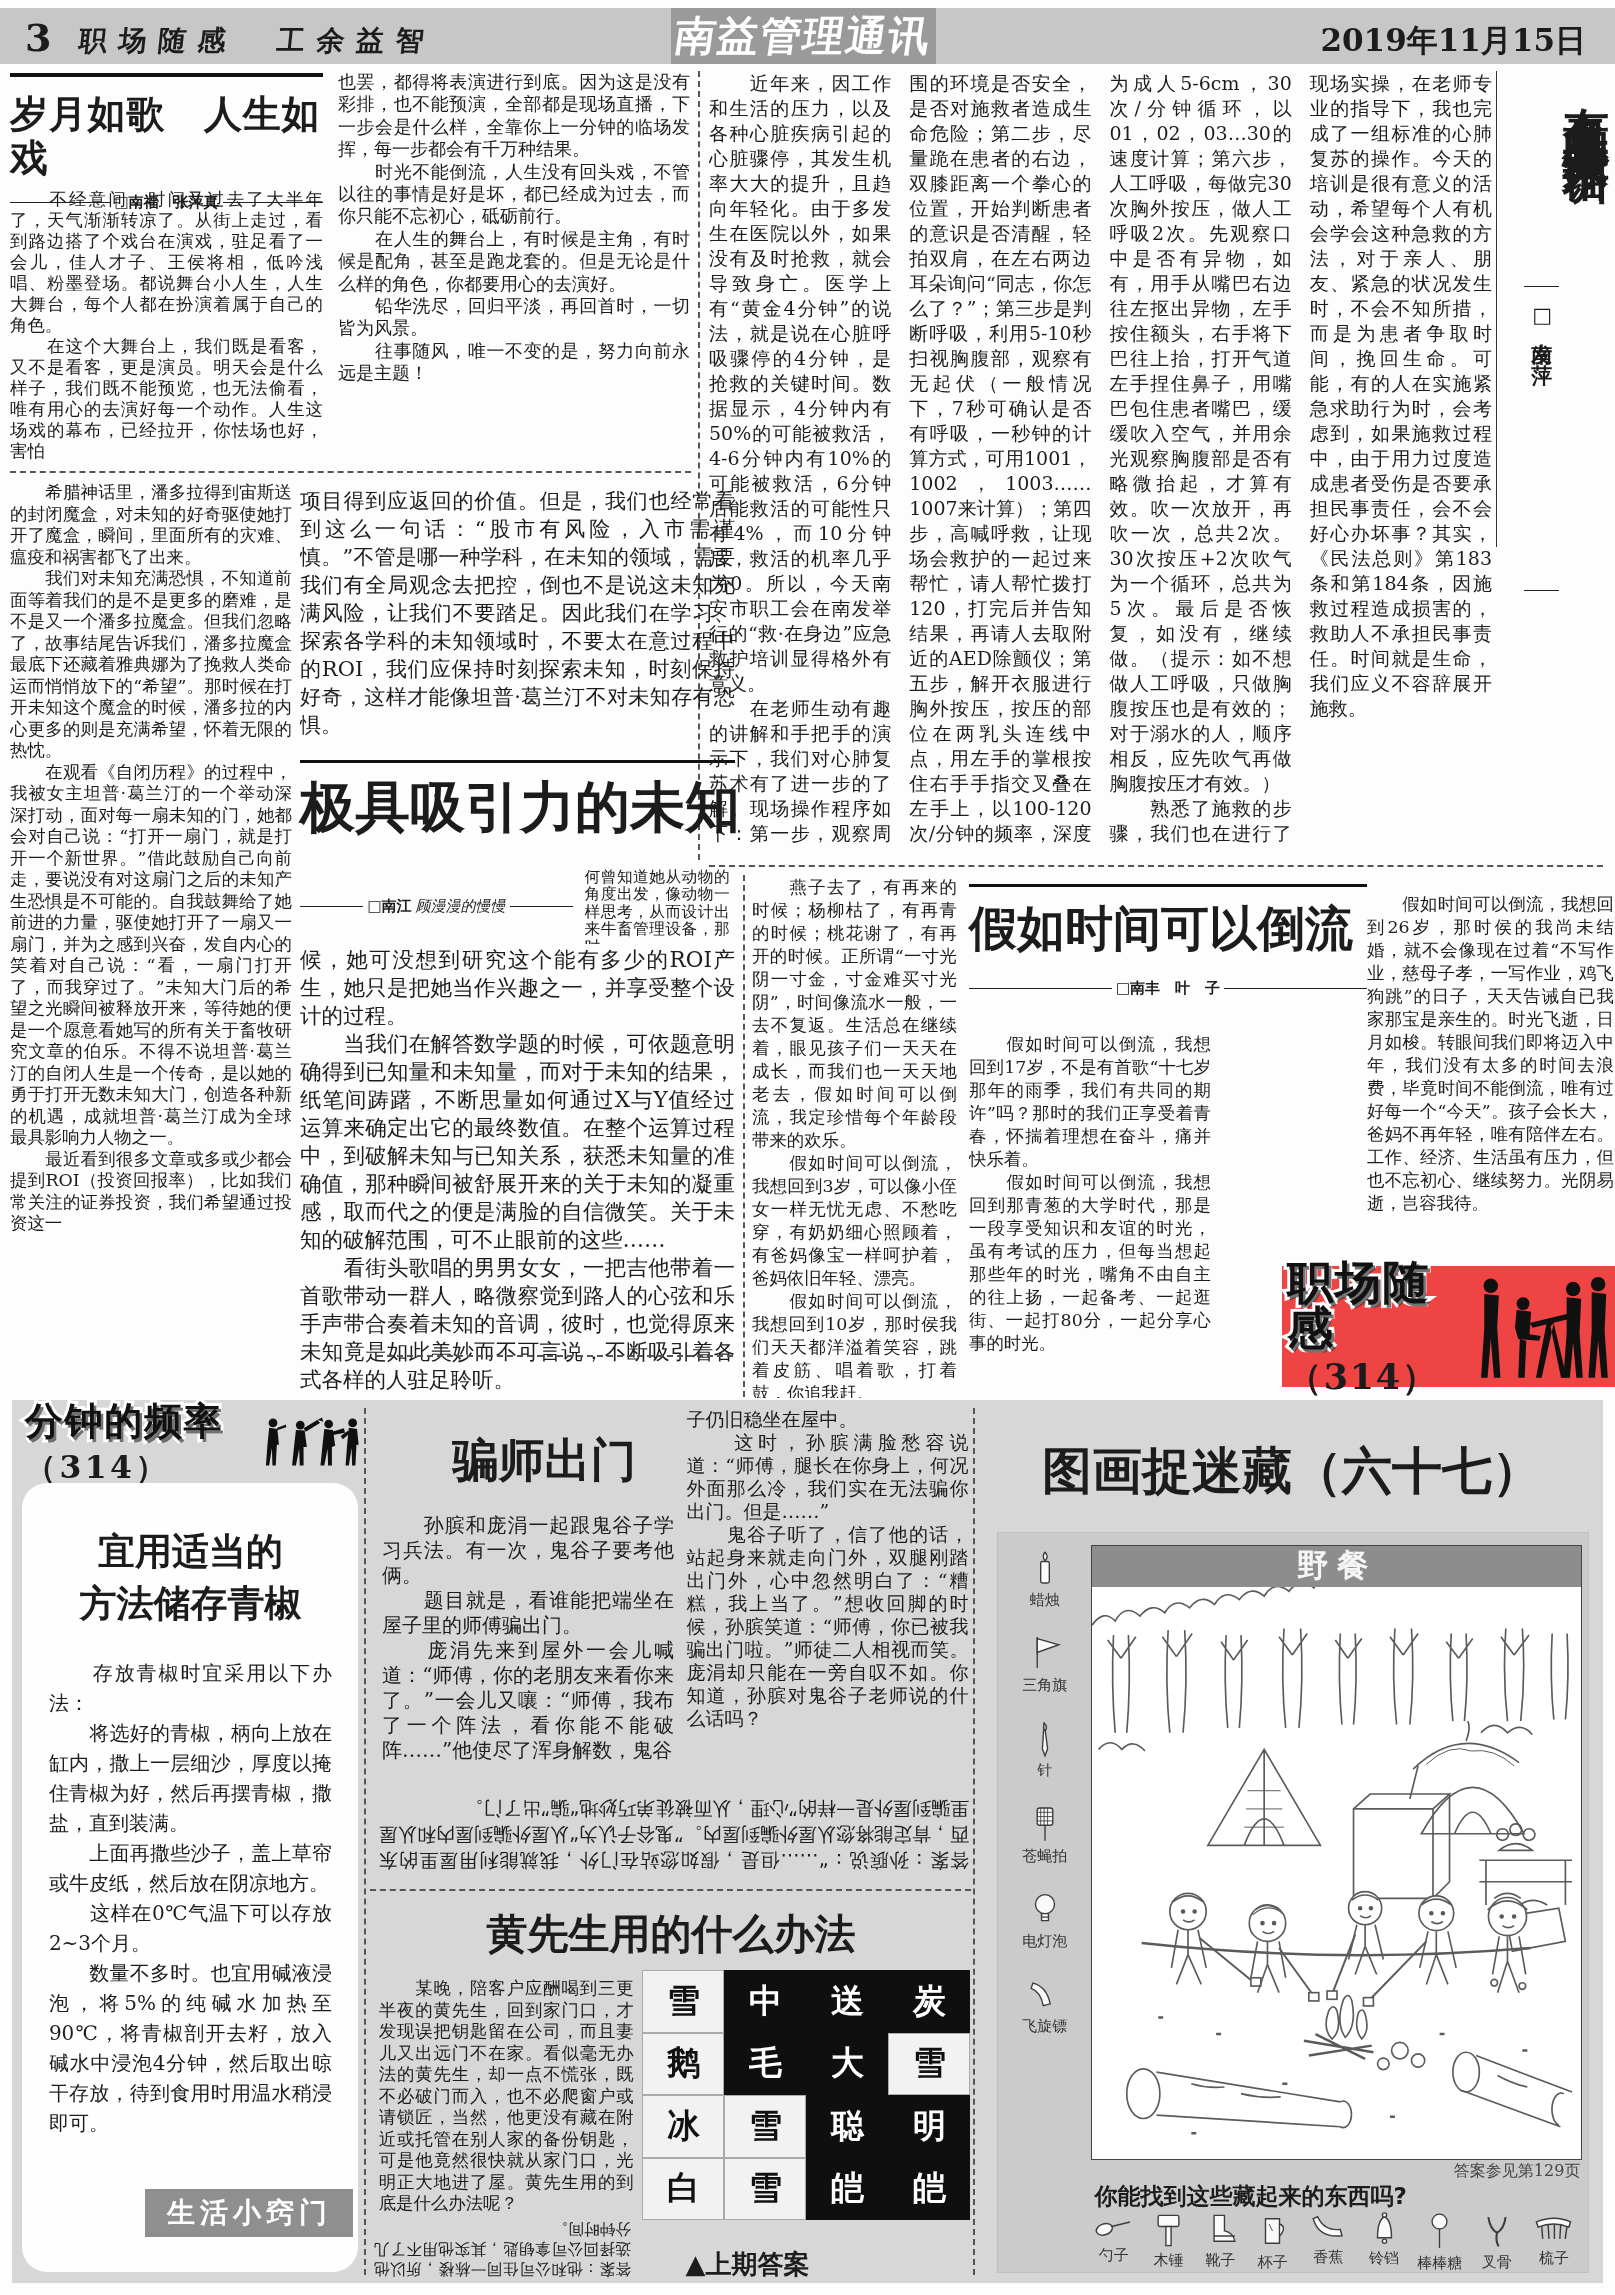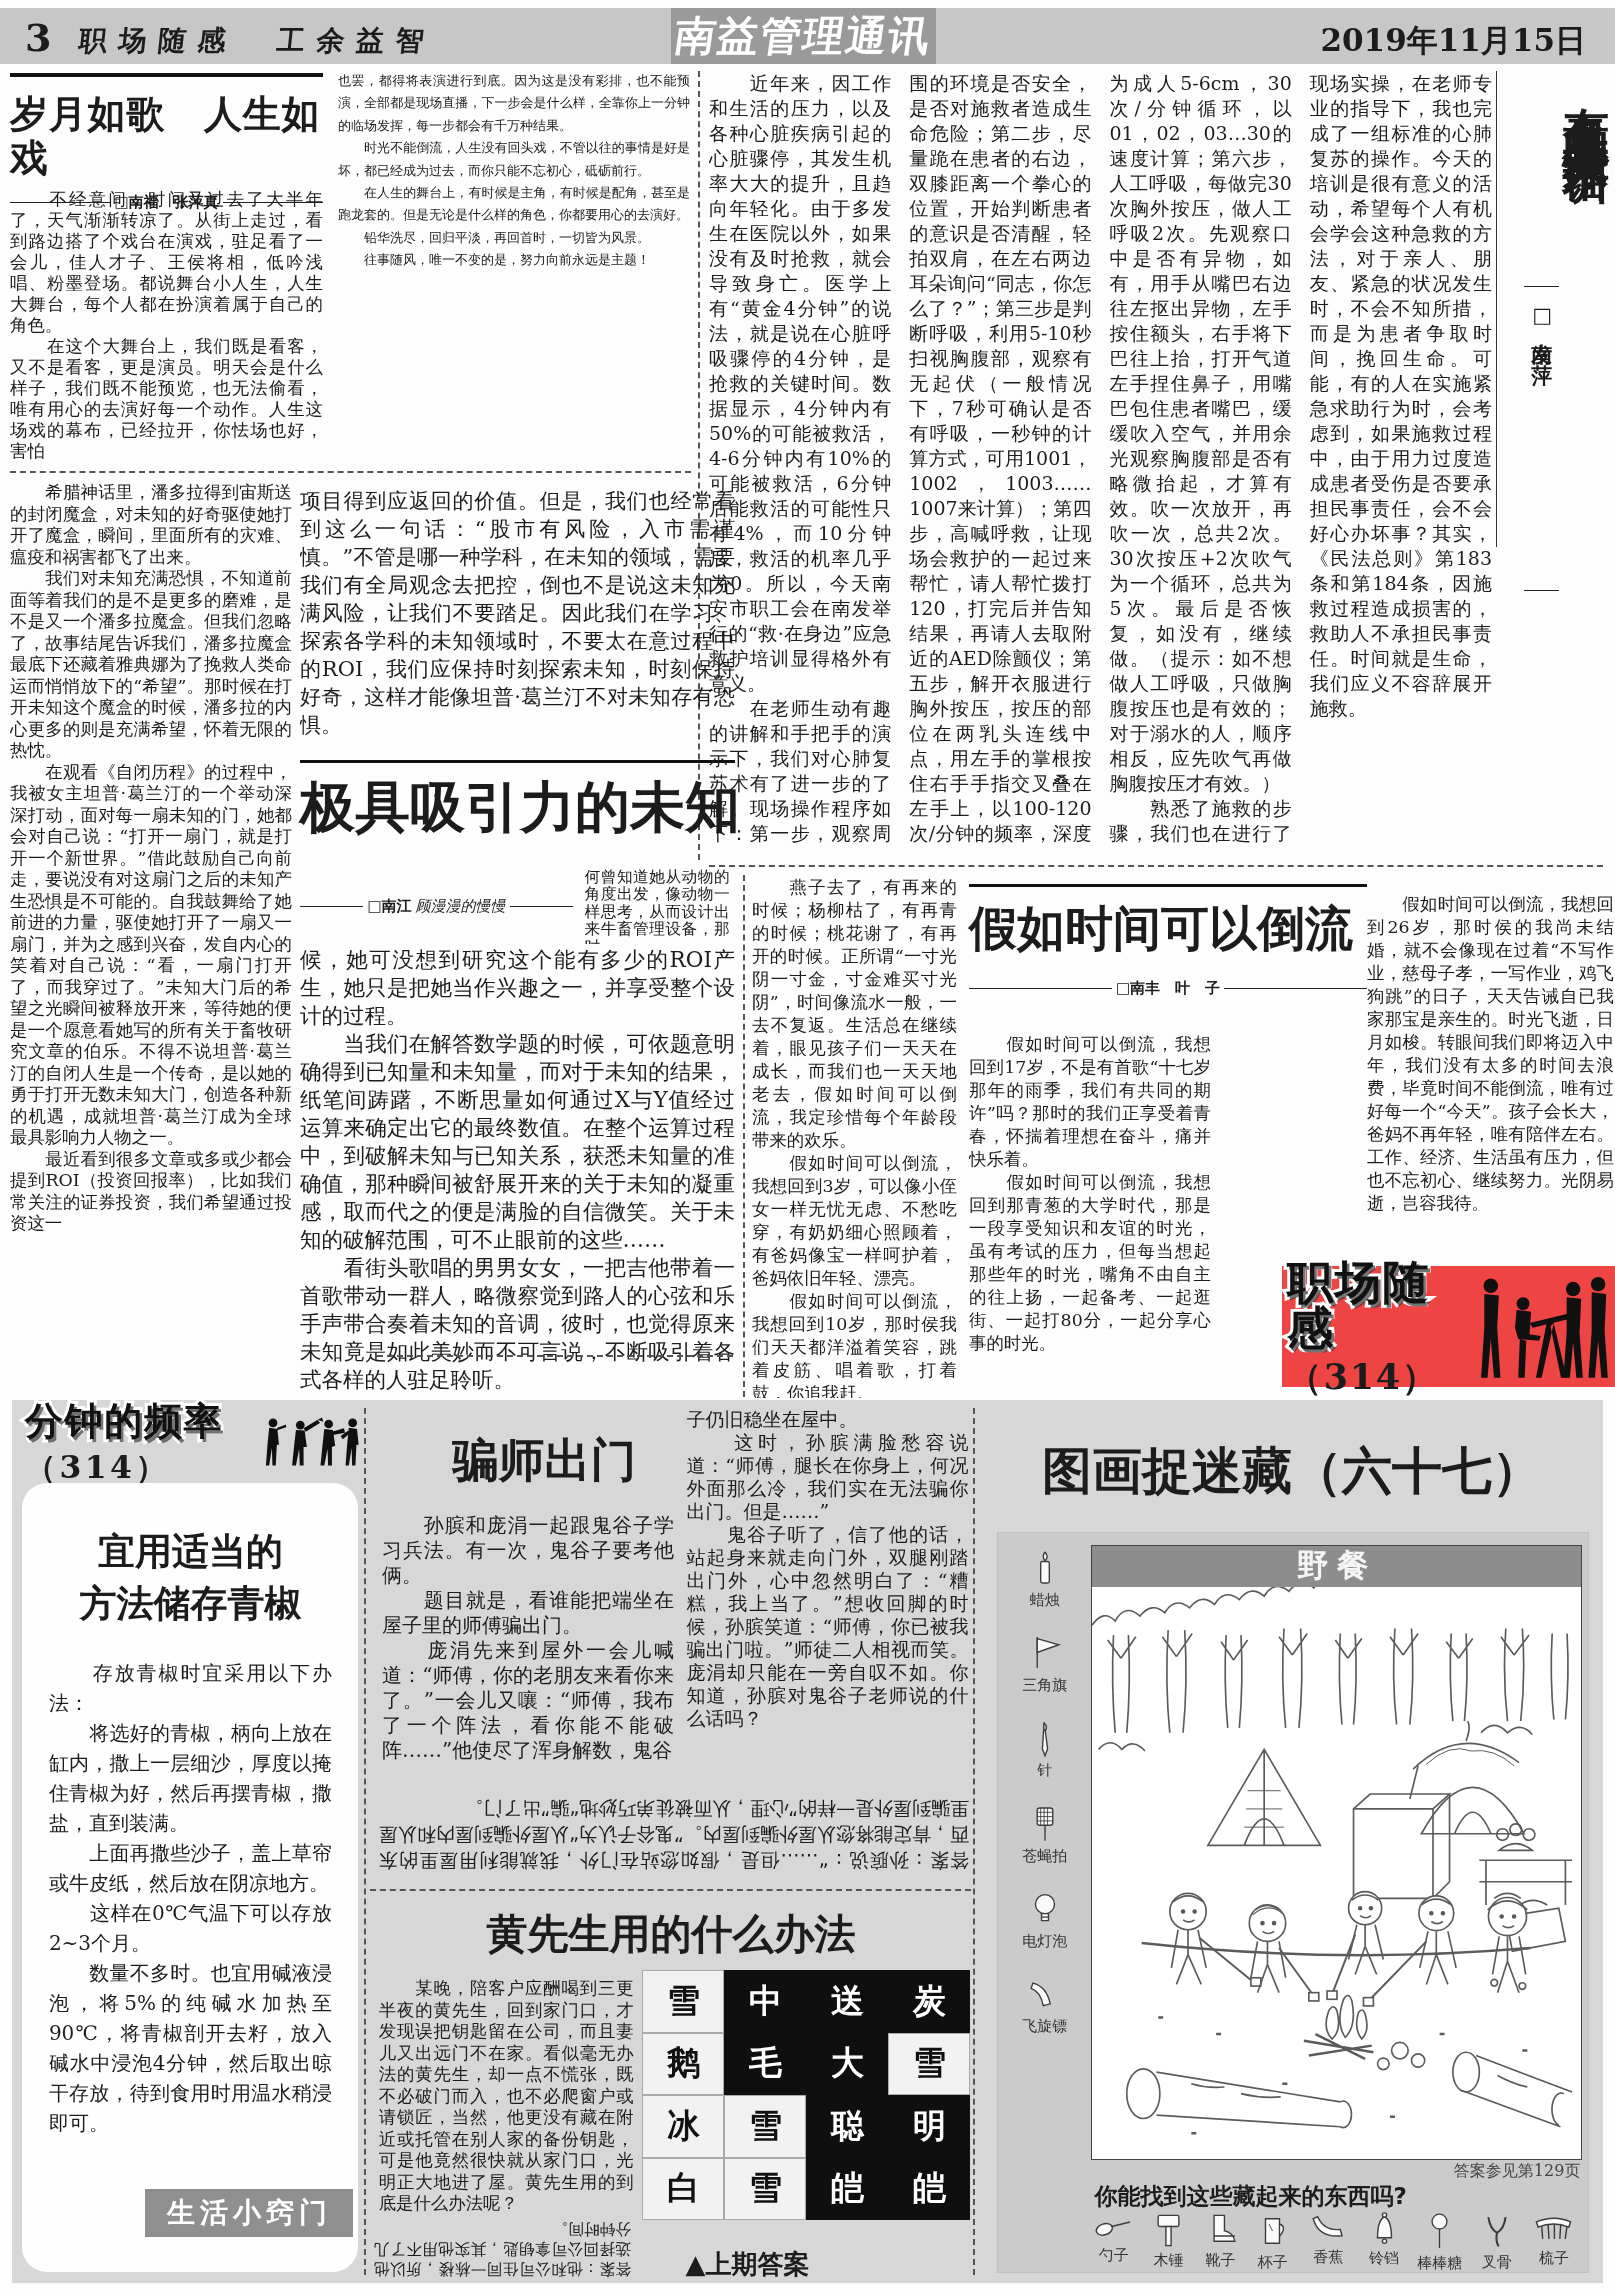--- a/index.html
+++ b/index.html
@@ -21,21 +21,21 @@
   .headline{font-weight:bold;line-height:1.15;}
   .byline{display:flex;align-items:center;gap:4px;font-size:15px;font-weight:bold;}
   .byline .bl{flex:1;height:0;border-top:1.7px solid #222;}
   .body-txt{text-align:justify;overflow:hidden;}
   .dashH{position:absolute;border-top:2.5px dashed #555;}
   .dashV{position:absolute;border-left:2.5px dashed #555;}
   
   .a1-head{position:absolute;left:10px;top:73px;width:313px;}
   .a1-title{font-size:38px;letter-spacing:0.8px;margin-top:15px;}
   .a1-col1{position:absolute;left:10px;top:189px;width:313px;height:273px;font-size:17.4px;line-height:21px;}
-  .a1-col2{position:absolute;left:338px;top:71px;width:352px;height:393px;font-size:13px;line-height:22.4px;font-family:Liberation Mono, monospace;}
+  .a1-col2{position:absolute;left:338px;top:71px;width:352px;height:393px;font-size:18px;line-height:22.4px;}
   
   .a2-col1{position:absolute;left:10px;top:482px;width:282px;height:903px;font-size:17.4px;line-height:21.5px;}
   .a2-top{position:absolute;left:300px;top:487px;width:435px;height:269px;font-size:21px;line-height:28px;}
   .a2-headblock{position:absolute;left:300px;top:760px;width:435px;border-top:3.3px solid #111;padding-top:11.6px;}
   .a2-title{font-size:55px;white-space:nowrap;}
   .a2-byrow{position:absolute;left:300px;top:868px;width:435px;display:flex;gap:11.6px;}
   .a2-byline{width:273px;}
   .a2-snippet{width:145px;font-size:15.7px;line-height:17.4px;text-align:justify;height:76px;overflow:hidden;}
   .a2-bottom{position:absolute;left:300px;top:946px;width:435px;height:452px;font-size:21.5px;line-height:28px;}
   

